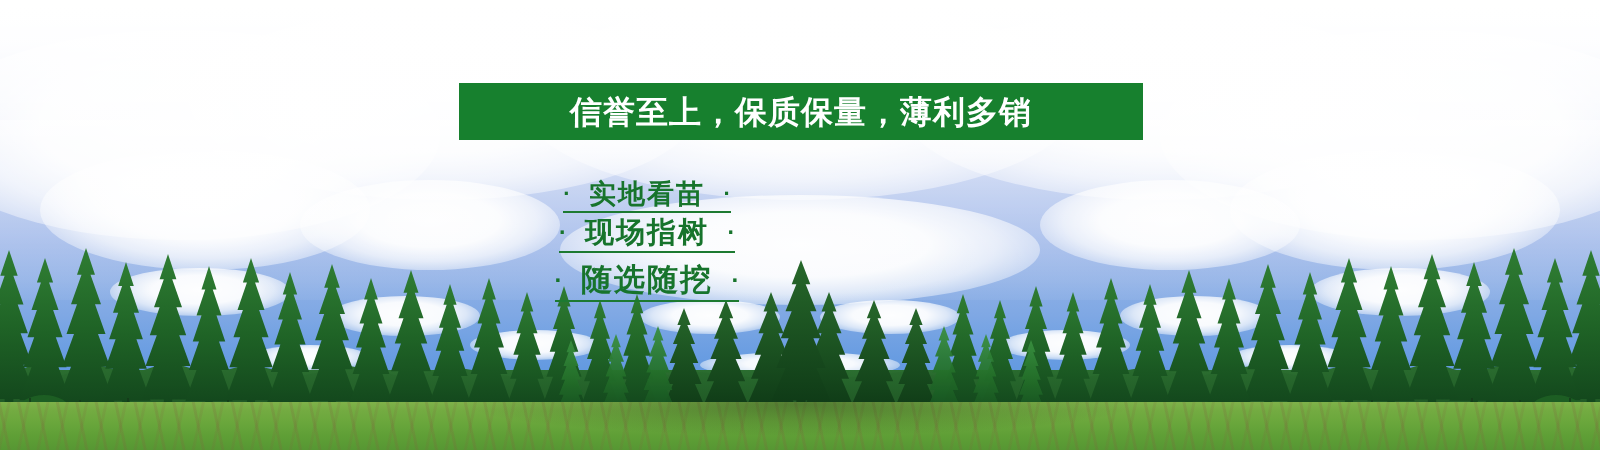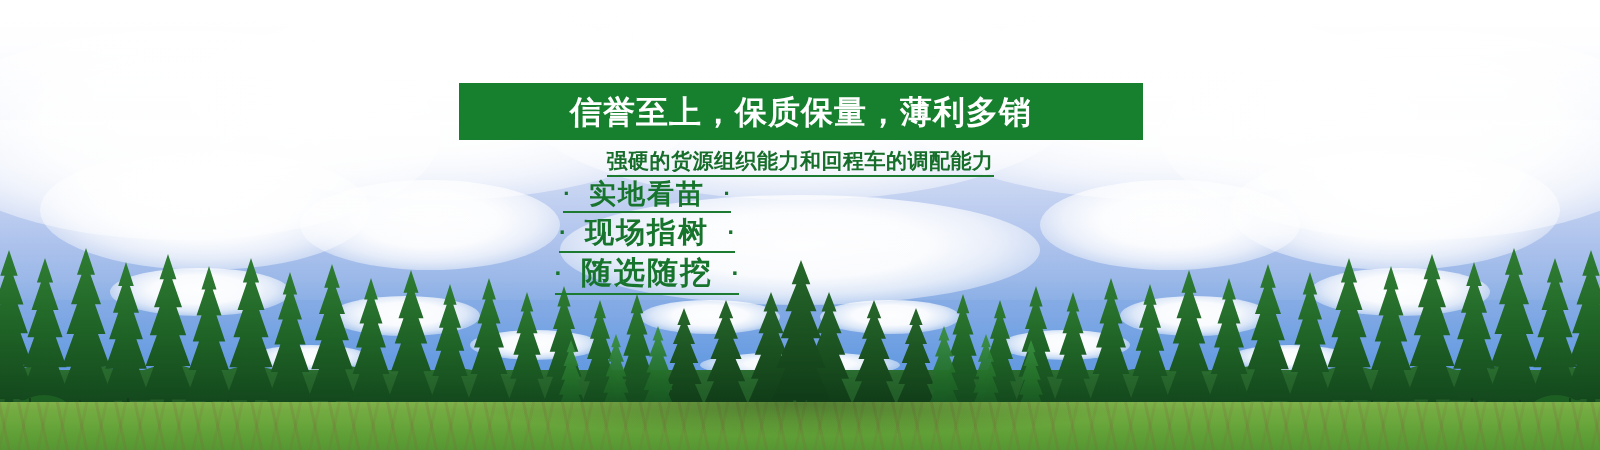--- a/index.html
+++ b/index.html
@@ -227,21 +227,21 @@
   .fr1 .feature-label { font-size: 29px; }
   .fr1 .dot { font-size: 23px; }
   .fr2 .feature-label { font-size: 31px; }
   .fr2 .dot { font-size: 24px; }
   .fr3 .feature-label { font-size: 33px; }
   .fr3 .dot { font-size: 25px; }
   .fr4 .feature-label { font-size: 35px; }
   .fr4 .dot { font-size: 26px; }
 
   .fr0 { margin-bottom: 4px; }
-  .fr1 { margin-bottom: 3px; }
+  .fr1 { margin-bottom: 10px; }
   .fr2 { margin-bottom: 3px; }
   .fr3 { margin-bottom: 1px; }
 </style>
 </head>
 <body>
 
 <div id="banner">
 
   <div class="sky"></div>
 
@@ -422,23 +422,20 @@
     <div class="field-rows2"></div>
     <div class="field-shade"></div>
   </div>
 
   <div class="content">
 
     <div class="headline-bar">
       <span class="headline-text">信誉至上，保质保量，薄利多销</span>
     </div>
 
-    <div class="subtitle">
-      <span class="subtitle-text">强硬的货源组织能力和回程车的调配能力</span>
-    </div>
 
     <div class="feature-list">
 
       <div class="feature-row fr0">
         <span class="feature-inner">
           <span class="dot dot-left">·</span>
           <span class="feature-label">实地看苗</span>
           <span class="dot dot-right">·</span>
         </span>
       </div>

